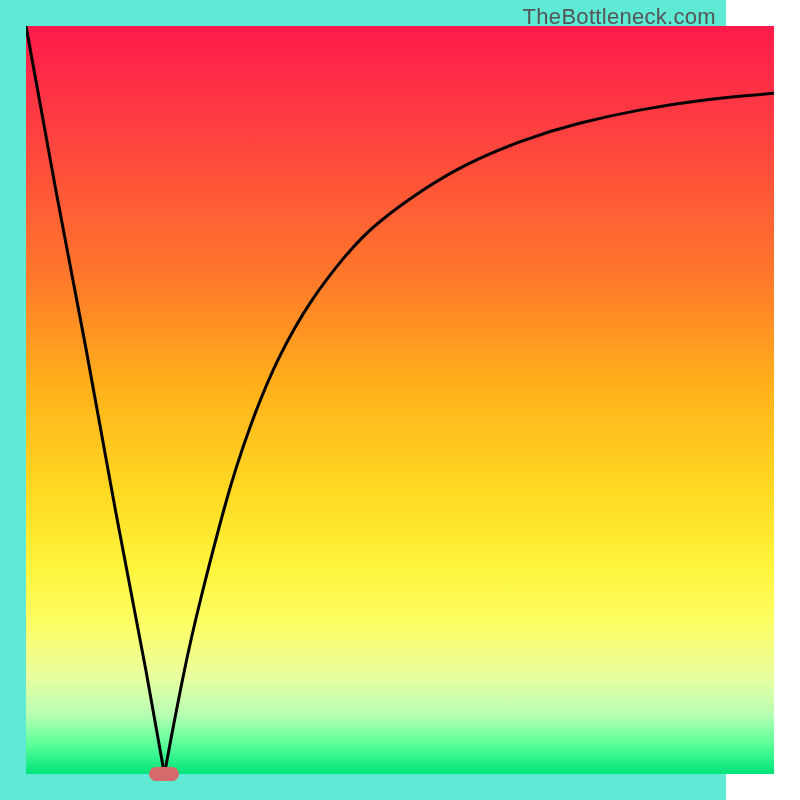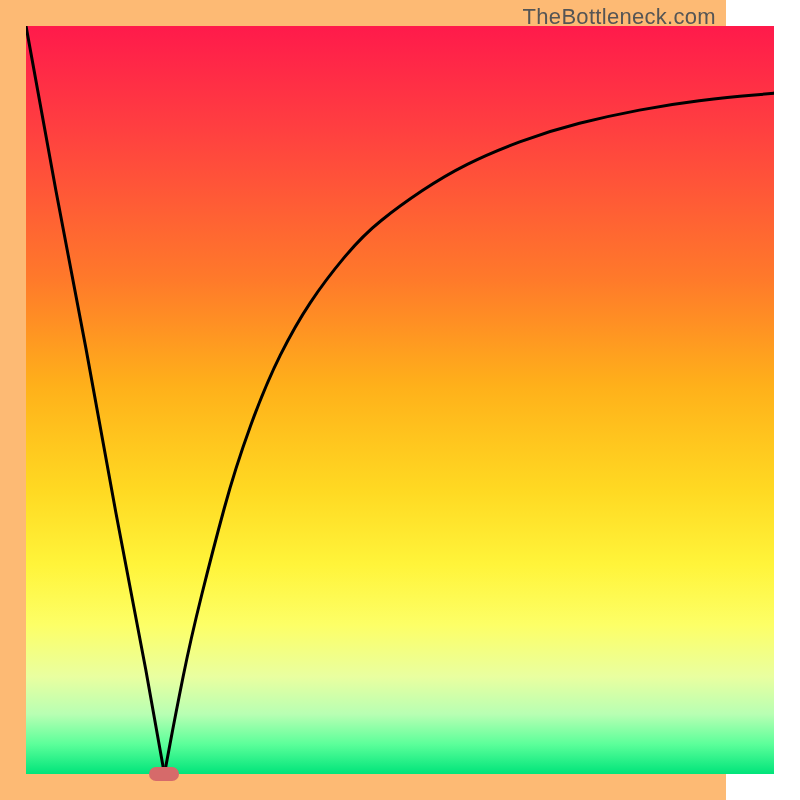--- a/index.html
+++ b/index.html
@@ -6,21 +6,21 @@
     margin: 0;
     padding: 0;
     width: 800px;
     height: 800px;
     overflow: hidden;
     font-family: Arial, Helvetica, sans-serif;
   }
   .outer {
     width: 726px;
     height: 800px;
-    background: #fdba74;
+    background: #5eead4;
     position: relative;
   }
   .watermark {
     position: absolute;
     top: 4px;
     right: 10px;
     color: #555;
     font-size: 22px;
     font-weight: 400;
     letter-spacing: 0.3px;

